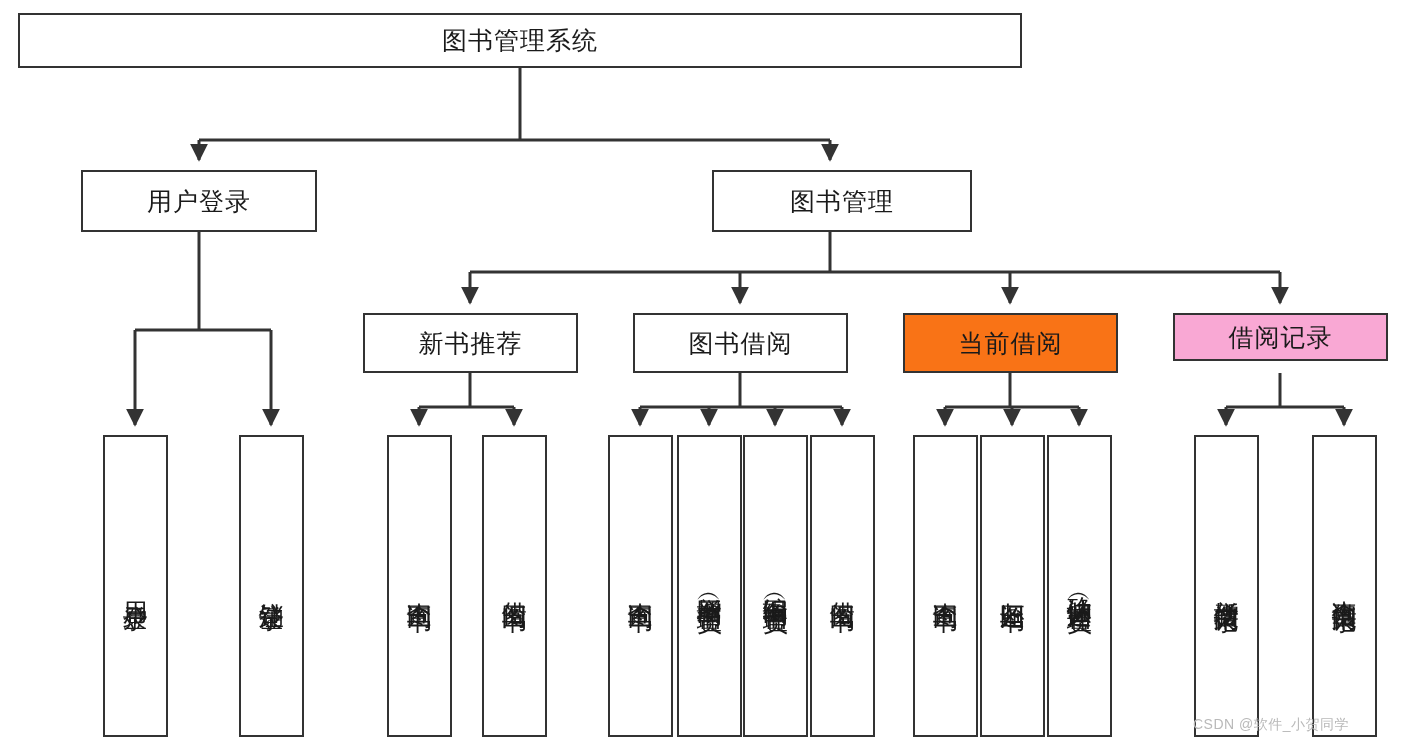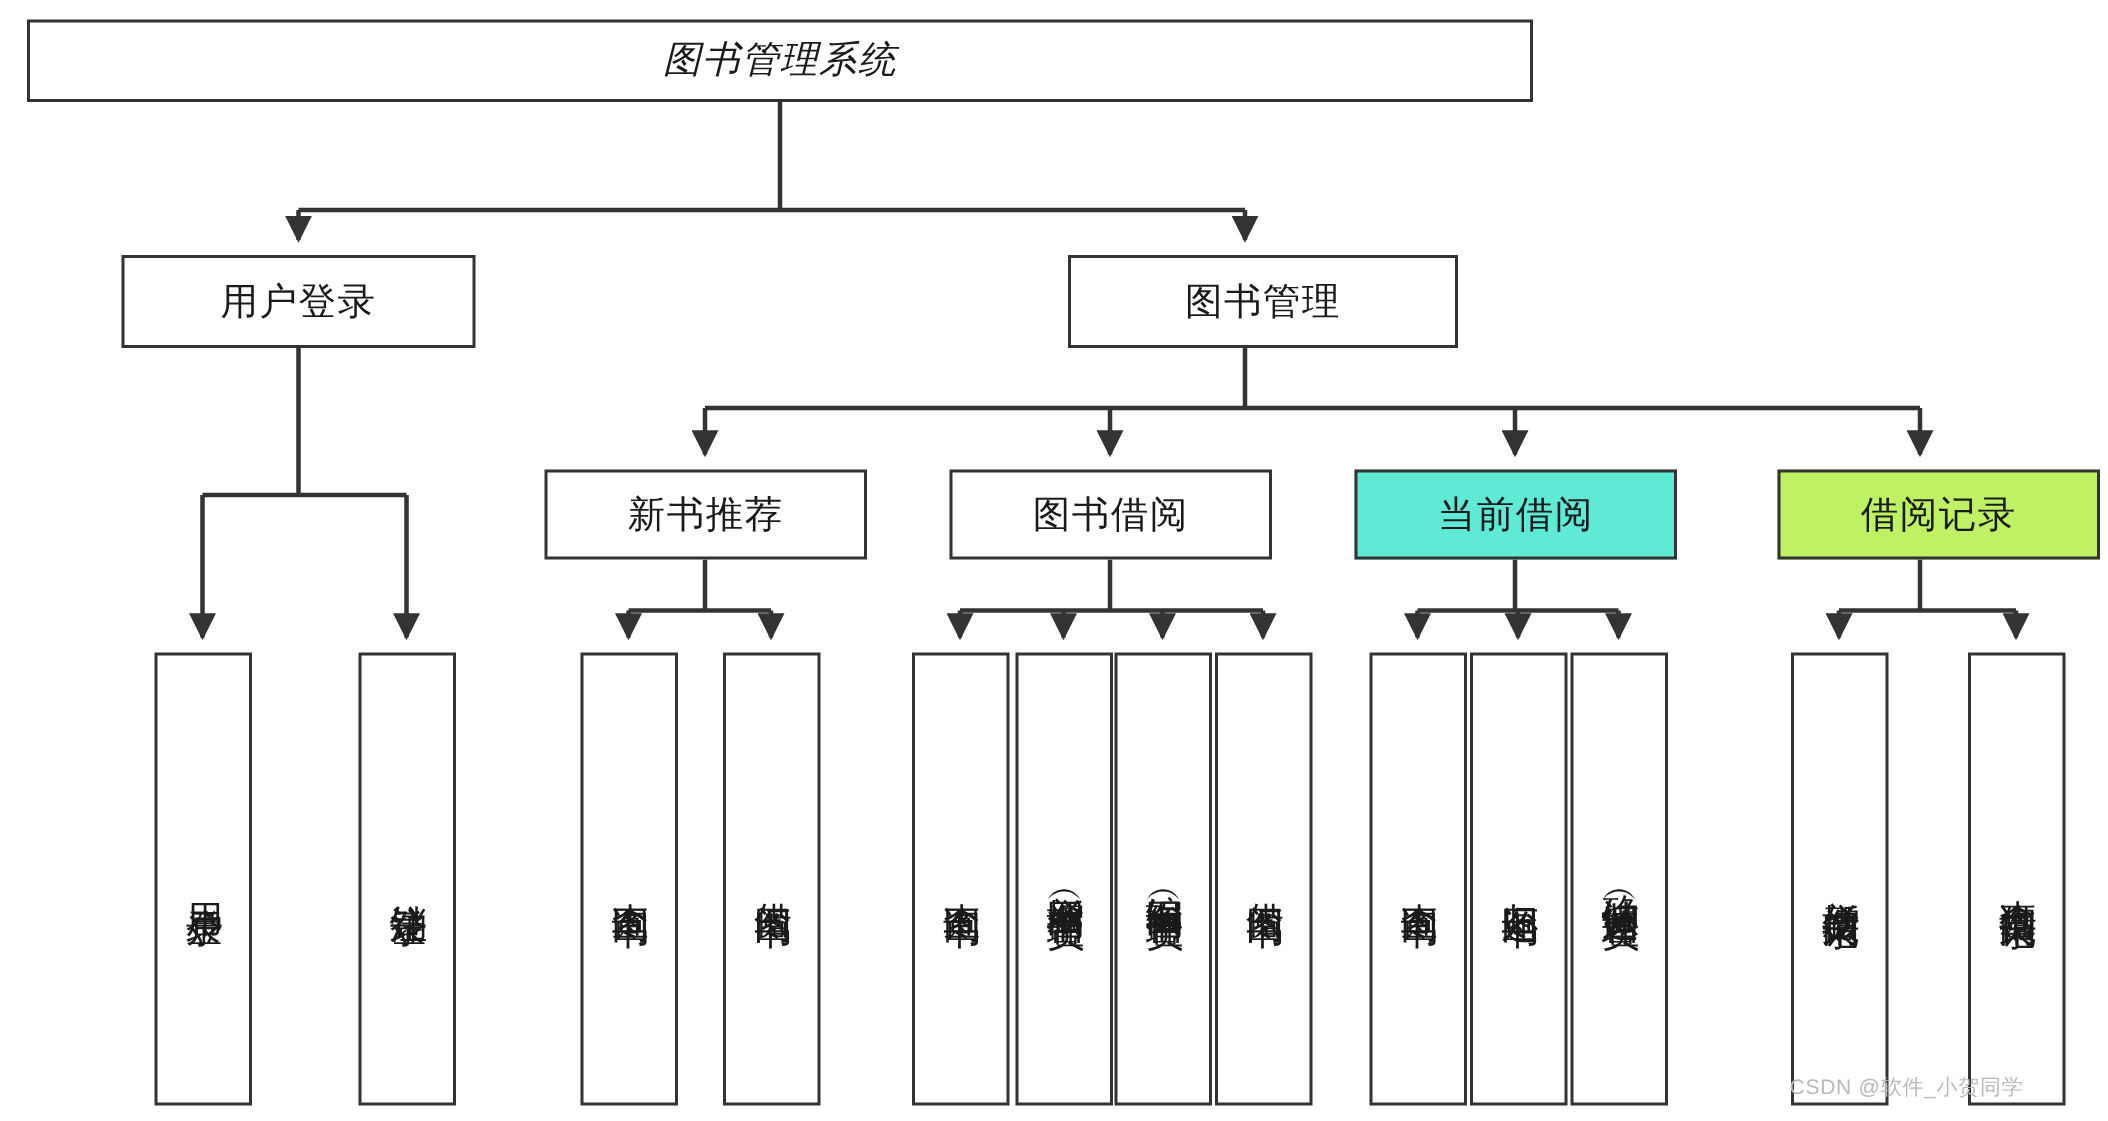--- a/index.html
+++ b/index.html
@@ -117,41 +117,41 @@
       <path d="M 1012 407 L 1012 425" marker-end="url(#arrow)"></path>
       <path d="M 1079 407 L 1079 425" marker-end="url(#arrow)"></path>
 
       <path d="M 1280 373 L 1280 407"></path>
       <path d="M 1226 407 L 1344 407"></path>
       <path d="M 1226 407 L 1226 425" marker-end="url(#arrow)"></path>
       <path d="M 1344 407 L 1344 425" marker-end="url(#arrow)"></path>
     </g>
   </svg>
 
-  <div class="node root node-h" style="left: 18px; top: 13px; width: 1004px; height: 55px; border-color: rgb(51, 51, 51); background: rgb(255, 255, 255); color: rgb(26, 26, 26); font-style: italic;">
+  <div class="node root node-h" style="left: 18px; top: 13px; width: 1004px; height: 55px; border-color: rgb(51, 51, 51); background: rgb(255, 255, 255); color: rgb(26, 26, 26);">
     <span class="label">图书管理系统</span>
   </div>
 
   <div class="node lvl2 node-h" style="left: 81px; top: 170px; width: 236px; height: 62px; border-color: rgb(51, 51, 51); background: rgb(255, 255, 255); color: rgb(26, 26, 26);">
     <span class="label">用户登录</span>
   </div>
   <div class="node lvl2 node-h" style="left: 712px; top: 170px; width: 260px; height: 62px; border-color: rgb(51, 51, 51); background: rgb(255, 255, 255); color: rgb(26, 26, 26);">
     <span class="label">图书管理</span>
   </div>
 
   <div class="node lvl3 node-h" style="left: 363px; top: 313px; width: 215px; height: 60px; border-color: rgb(51, 51, 51); background: rgb(255, 255, 255); color: rgb(26, 26, 26);">
     <span class="label">新书推荐</span>
   </div>
   <div class="node lvl3 node-h" style="left: 633px; top: 313px; width: 215px; height: 60px; border-color: rgb(51, 51, 51); background: rgb(255, 255, 255); color: rgb(26, 26, 26);">
     <span class="label">图书借阅</span>
   </div>
-  <div class="node lvl3 node-h" style="left: 903px; top: 313px; width: 215px; height: 60px; border-color: rgb(51, 51, 51); background: #5eead4; color: rgb(26, 26, 26);">
+  <div class="node lvl3 node-h" style="left: 903px; top: 313px; width: 215px; height: 60px; border-color: rgb(51, 51, 51); background: #f97316; color: rgb(26, 26, 26);">
     <span class="label">当前借阅</span>
   </div>
-  <div class="node lvl3 node-h" style="left: 1173px; top: 313px; width: 215px; height: 60px; border-color: rgb(51, 51, 51); background: #bef264; color: rgb(26, 26, 26); margin-left: 12px;">
+  <div class="node lvl3 node-h" style="left: 1173px; top: 313px; width: 215px; height: 48px; border-color: rgb(51, 51, 51); background: #f9a8d4; color: rgb(26, 26, 26);">
     <span class="label">借阅记录</span>
   </div>
 
   <div class="node leaf" style="left: 103px; top: 435px; width: 65px; height: 302px; border-color: rgb(51, 51, 51); background: rgb(255, 255, 255); color: rgb(26, 26, 26);">
     <span class="label">用户登录</span>
   </div>
   <div class="node leaf" style="left: 239px; top: 435px; width: 65px; height: 302px; border-color: rgb(51, 51, 51); background: rgb(255, 255, 255); color: rgb(26, 26, 26);">
     <span class="label">注销登录</span>
   </div>
   <div class="node leaf" style="left: 387px; top: 435px; width: 65px; height: 302px; border-color: rgb(51, 51, 51); background: rgb(255, 255, 255); color: rgb(26, 26, 26);">

